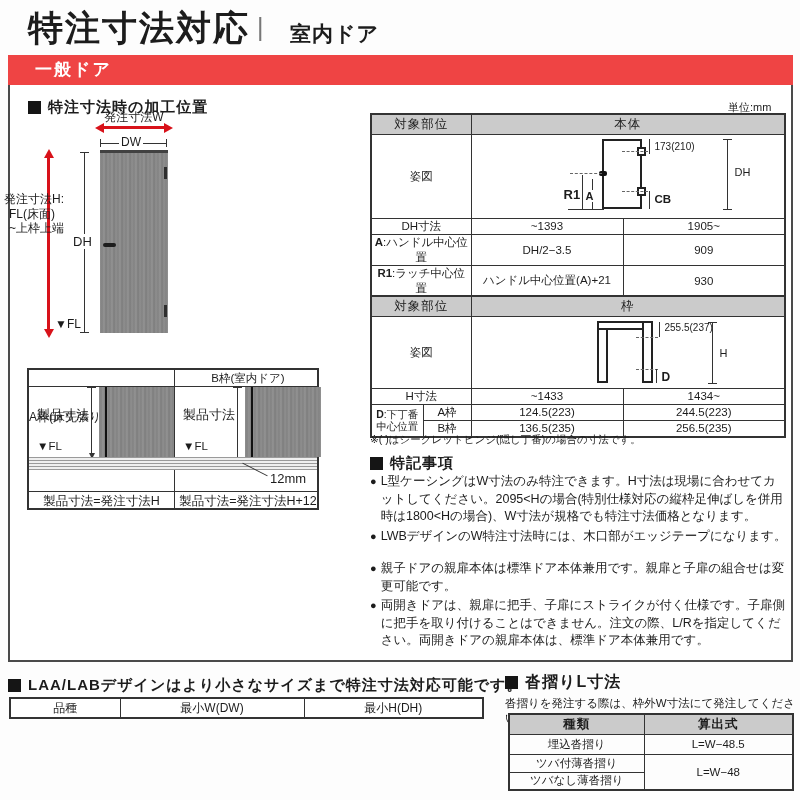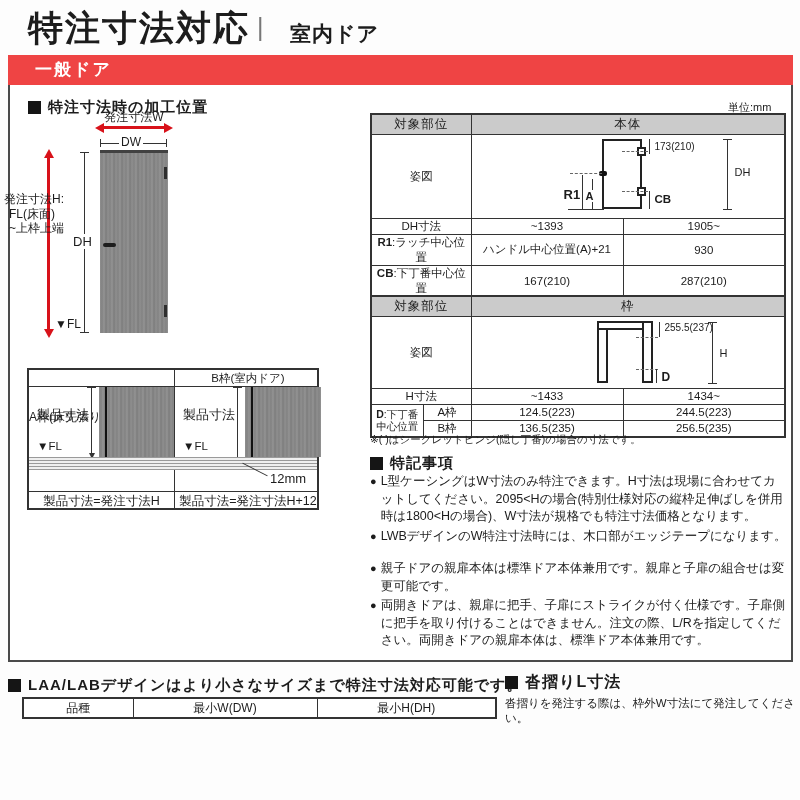--- a/index.html
+++ b/index.html
@@ -187,20 +187,25 @@
           <div class="dimlabel" style="left:261px; top:31px; font-size:11px;">DH</div>
         </div>
       </td>
     </tr>
     <tr style="height:16px;">
       <td>DH寸法</td>
       <td>~1393</td>
       <td>1905~</td>
     </tr>
     <tr style="height:16px;">
+      <td class="lft"><b>A</b><span>:ハンドル中心位置</span></td>
+      <td>DH/2−3.5</td>
+      <td>909</td>
+    </tr>
+    <tr style="height:16px;">
       <td class="lft"><b>R1</b><span>:ラッチ中心位置</span></td>
       <td>ハンドル中心位置(A)+21</td>
       <td>930</td>
     </tr>
     <tr style="height:16px;">
       <td class="lft"><b>CB</b><span>:下丁番中心位置</span></td>
       <td>167(210)</td>
       <td>287(210)</td>
     </tr>
   </tbody>
@@ -281,34 +286,57 @@
     <div class="note-item">
       <span class="blt">●</span>
       <span>両開きドアは、親扉に把手、子扉にストライクが付く仕様です。子扉側に把手を取り付けることはできません。注文の際、L/Rを指定してください。両開きドアの親扉本体は、標準ドア本体兼用です。</span>
     </div>
   </div>
 
   <div class="abs sec-h" style="left:8px; top:676px;">
     <span class="sq"></span>
     <span>LAA/LABデザインはより小さなサイズまで特注寸法対応可能です。</span>
   </div>
-  <table class="t3" style="left:22px; top:697px; width:473px;">
+  <table class="t3" style="left:9px; top:697px; width:473px;">
     <colgroup>
         <col style="width:110px">
         <col style="width:184px">
         <col style="width:179px">
       </colgroup>
     <tbody>
         <tr class="h">
       <td>品種</td>
       <td>最小W(DW)</td>
       <td>最小H(DH)</td>
     </tr>
   </tbody>
     </table>
 
   <div class="abs sec-h" style="left:505px; top:672px; font-size:16px;">
     <span class="sq"></span>
     <span>沓摺りL寸法</span>
   </div>
   <div class="abs" style="left:505px; top:696px; font-size:11.5px;">沓摺りを発注する際は、枠外W寸法にて発注してください。</div>
+  <table class="t4" style="left:508px; top:713px; width:284px;">
+    <colgroup>
+        <col style="width:135px">
+        <col style="width:149px">
+      </colgroup>
+    <tbody>
+        <tr>
+      <th>種類</th>
+      <th>算出式</th>
+    </tr>
+    <tr style="height:20px;">
+      <td>埋込沓摺り</td>
+      <td>L=W−48.5</td>
+    </tr>
+    <tr style="height:18px;">
+      <td>ツバ付薄沓摺り</td>
+      <td rowspan="2">L=W−48</td>
+    </tr>
+    <tr style="height:18px;">
+      <td>ツバなし薄沓摺り</td>
+    </tr>
+  </tbody>
+    </table>
 
 </div>
 
 </body></html>

